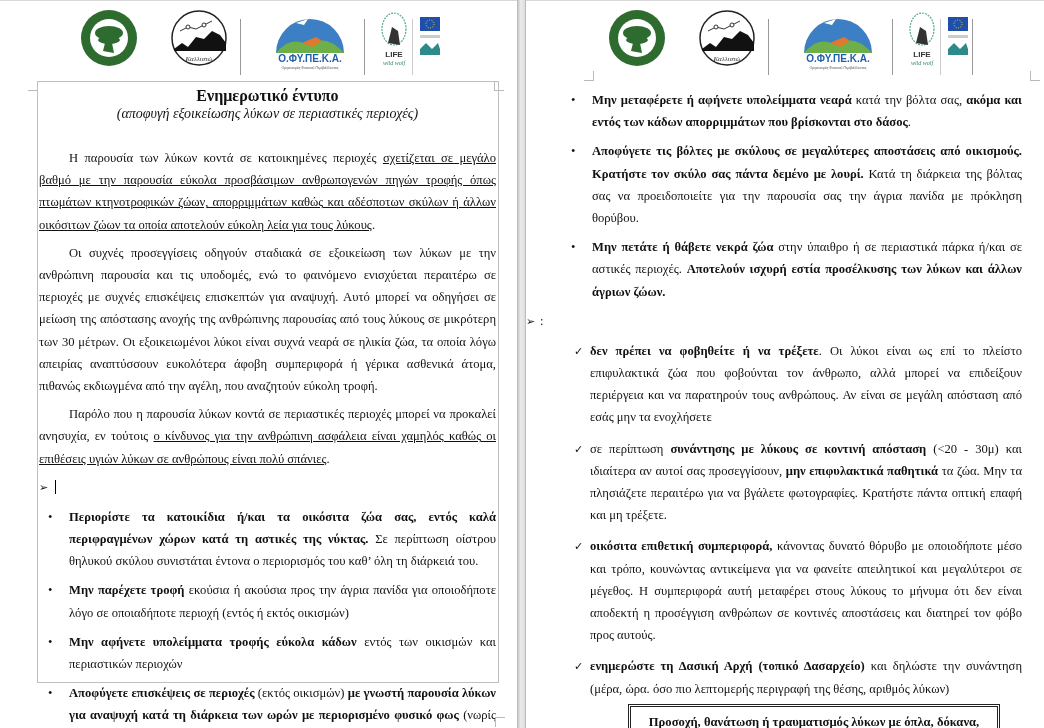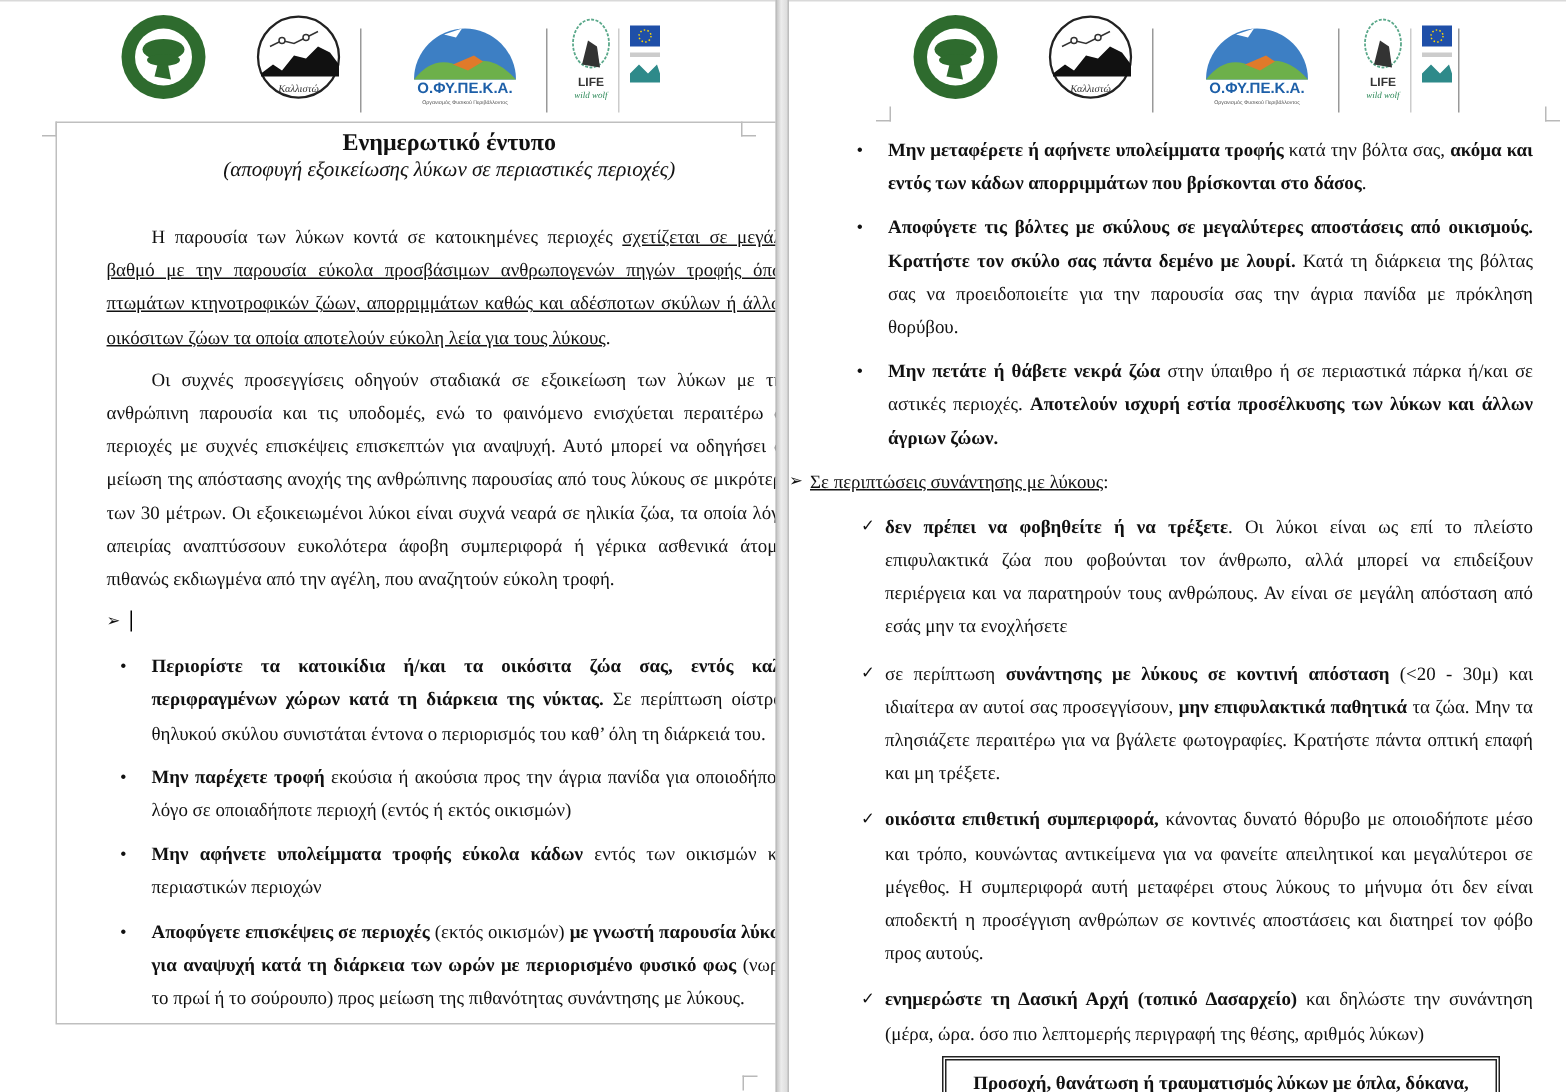--- a/index.html
+++ b/index.html
@@ -73,37 +73,38 @@
 
     <svg class="logo" style="left:338px;" width="24" height="58" viewBox="0 0 24 58">
       <rect x="2" y="8" width="20" height="14" fill="#1f4fa8"></rect>
       <circle cx="12" cy="15" r="4" fill="none" stroke="#ffd700" stroke-width="1" stroke-dasharray="1 1.5"></circle>
       <rect x="2" y="26" width="20" height="3" fill="#ccc"></rect>
       <path d="M2 40 L8 34 L14 40 L20 34 L22 40 L22 46 L2 46 Z" fill="#2e8a8a"></path>
     </svg>
     <div class="vsep" style="left:332px;background:#ccc;"></div>
   </div>
 
-  <div class="content-frame" style="left:37px;top:80px;width:460px;height:600px;border-top:1px solid #bfbfbf;padding-left:32px;">
+  <div class="content-frame" style="left:37px;top:80px;width:460px;height:600px;border-top:1px solid #bfbfbf;">
     <div style="padding:4px 2px 0 1px;">
       <h1 class="title">Ενημερωτικό έντυπο</h1>
       <p class="subtitle">(αποφυγή εξοικείωσης λύκων σε περιαστικές περιοχές)</p>
 
       <p class="para"><span>Η παρουσία των λύκων κοντά σε κατοικημένες περιοχές </span><u>σχετίζεται σε μεγάλο βαθμό με την παρουσία εύκολα προσβάσιμων ανθρωπογενών πηγών τροφής όπως πτωμάτων κτηνοτροφικών ζώων, απορριμμάτων καθώς και αδέσποτων σκύλων ή άλλων οικόσιτων ζώων τα οποία αποτελούν εύκολη λεία για τους λύκους</u><span>.</span></p>
 
       <p class="para">Οι συχνές προσεγγίσεις οδηγούν σταδιακά σε εξοικείωση των λύκων με την ανθρώπινη παρουσία και τις υποδομές, ενώ το φαινόμενο ενισχύεται περαιτέρω σε περιοχές με συχνές επισκέψεις επισκεπτών για αναψυχή.  Αυτό μπορεί να οδηγήσει σε μείωση της απόστασης ανοχής της ανθρώπινης παρουσίας από τους λύκους σε μικρότερη των 30 μέτρων. Οι εξοικειωμένοι λύκοι είναι συχνά νεαρά σε ηλικία ζώα, τα οποία λόγω απειρίας αναπτύσσουν ευκολότερα άφοβη συμπεριφορά ή γέρικα ασθενικά άτομα, πιθανώς εκδιωγμένα από την αγέλη, που αναζητούν εύκολη τροφή.</p>
 
+      <p class="para"><span>Παρόλο που η παρουσία λύκων κοντά σε περιαστικές περιοχές μπορεί να προκαλεί ανησυχία, εν τούτοις </span><u>ο κίνδυνος για την ανθρώπινη ασφάλεια είναι χαμηλός καθώς οι επιθέσεις υγιών λύκων σε ανθρώπους είναι πολύ σπάνιες</u><span>.</span></p>
 
       <div class="head-arrow">
         <span class="arr">➢</span>
           <span style="border-left:1px solid #000;height:14px;margin-top:4px;"></span>
       </div>
 
       <ul class="bul">
-        <li><span class="dot">•</span><b>Περιορίστε τα κατοικίδια ή/και τα οικόσιτα ζώα σας, εντός καλά περιφραγμένων χώρων κατά τη διάρκεια της νύκτας.</b><span> Σε περίπτωση οίστρου θηλυκού σκύλου συνιστάται έντονα ο περιορισμός του καθ’ όλη τη διάρκειά του.</span></li>
+        <li><span class="dot">•</span><b>Περιορίστε τα κατοικίδια ή/και τα οικόσιτα ζώα σας, εντός καλά περιφραγμένων χώρων κατά τη αστικές της νύκτας.</b><span> Σε περίπτωση οίστρου θηλυκού σκύλου συνιστάται έντονα ο περιορισμός του καθ’ όλη τη διάρκειά του.</span></li>
         <li><span class="dot">•</span><b>Μην παρέχετε τροφή</b><span> εκούσια ή ακούσια προς την άγρια πανίδα για οποιοδήποτε λόγο σε οποιαδήποτε περιοχή (εντός ή εκτός οικισμών)</span></li>
         <li><span class="dot">•</span><b>Μην αφήνετε υπολείμματα τροφής εύκολα κάδων</b><span> εντός των οικισμών και περιαστικών περιοχών</span></li>
         <li><span class="dot">•</span><b>Αποφύγετε επισκέψεις σε περιοχές</b><span> (εκτός οικισμών) </span><b>με γνωστή παρουσία λύκων για αναψυχή κατά τη διάρκεια των ωρών με περιορισμένο φυσικό φως</b><span> (νωρίς το πρωί ή το σούρουπο) προς μείωση της πιθανότητας συνάντησης με λύκους.</span></li>
       </ul>
     </div>
   </div>
   <div class="crop" style="left:495px;top:716px;border-width:1px 0 0 1px;"></div>
 </div>
 
 <div class="gutter"></div>
@@ -149,28 +150,27 @@
       <circle cx="12" cy="15" r="4" fill="none" stroke="#ffd700" stroke-width="1" stroke-dasharray="1 1.5"></circle>
       <rect x="2" y="26" width="20" height="3" fill="#ccc"></rect>
       <path d="M2 40 L8 34 L14 40 L20 34 L22 40 L22 46 L2 46 Z" fill="#2e8a8a"></path>
     </svg>
     <div class="vsep" style="left:332px;background:#ccc;"></div>
     <div class="vsep" style="left:364px;"></div>
   </div>
 
   <div style="position:absolute;left:36px;top:88px;width:460px;">
     <ul class="bul">
-      <li><span class="dot">•</span><b>Μην μεταφέρετε ή αφήνετε υπολείμματα τροφής</b><span> κατά την βόλτα σας, </span><b>ακόμα και εντός των κάδων απορριμμάτων που βρίσκονται στο δάσος</b><span>.</span></li>
+      <li><span class="dot">•</span><b>Μην μεταφέρετε ή αφήνετε υπολείμματα νεαρά</b><span> κατά την βόλτα σας, </span><b>ακόμα και εντός των κάδων απορριμμάτων που βρίσκονται στο δάσος</b><span>.</span></li>
       <li><span class="dot">•</span><b>Αποφύγετε τις βόλτες με σκύλους σε μεγαλύτερες αποστάσεις από οικισμούς. Κρατήστε τον σκύλο σας πάντα δεμένο με λουρί.</b><span> Κατά τη διάρκεια της βόλτας σας να προειδοποιείτε για την παρουσία σας την άγρια πανίδα με πρόκληση θορύβου.</span></li>
       <li><span class="dot">•</span><b>Μην πετάτε ή θάβετε νεκρά ζώα</b><span> στην ύπαιθρο ή σε περιαστικά πάρκα ή/και σε αστικές περιοχές. </span><b>Αποτελούν ισχυρή εστία προσέλκυσης των λύκων και άλλων άγριων ζώων.</b></li>
     </ul>
 
     <div class="head-arrow" style="margin-left:-36px;margin-top:6px;">
       <span class="arr" style="width:14px;">➢</span>
-      <u>Σε περιπτώσεις συνάντησης με λύκους</u>
         <span>:</span>
     </div>
 
     <ul class="chk" style="margin-left:-4px;">
       <li><span class="tick">✓</span><b>δεν πρέπει να φοβηθείτε ή να τρέξετε</b><span>. Οι λύκοι είναι ως επί το πλείστο επιφυλακτικά ζώα που φοβούνται τον άνθρωπο, αλλά μπορεί να επιδείξουν περιέργεια και να παρατηρούν τους ανθρώπους. Αν είναι σε μεγάλη απόσταση από εσάς μην τα ενοχλήσετε</span></li>
       <li><span class="tick">✓</span><span>σε περίπτωση </span><b>συνάντησης με λύκους σε κοντινή απόσταση</b><span> (&lt;20 - 30μ) και ιδιαίτερα αν αυτοί σας προσεγγίσουν, </span><b>μην επιφυλακτικά παθητικά</b><span> τα ζώα. Μην τα πλησιάζετε περαιτέρω για να βγάλετε φωτογραφίες. Κρατήστε πάντα οπτική επαφή και μη τρέξετε.</span></li>
       <li><span class="tick">✓</span><b>οικόσιτα επιθετική συμπεριφορά,</b><span> κάνοντας δυνατό θόρυβο με οποιοδήποτε μέσο και τρόπο, κουνώντας αντικείμενα για να φανείτε απειλητικοί και μεγαλύτεροι σε μέγεθος. Η συμπεριφορά αυτή μεταφέρει στους λύκους το μήνυμα ότι δεν είναι αποδεκτή η προσέγγιση ανθρώπων σε κοντινές αποστάσεις και διατηρεί τον φόβο προς αυτούς.</span></li>
       <li style="margin-bottom:4px;"><span class="tick">✓</span><b>ενημερώστε τη Δασική Αρχή (τοπικό Δασαρχείο)</b><span> και δηλώστε την συνάντηση (μέρα, ώρα. όσο πιο λεπτομερής περιγραφή της θέσης, αριθμός λύκων)</span></li>
     </ul>
 

